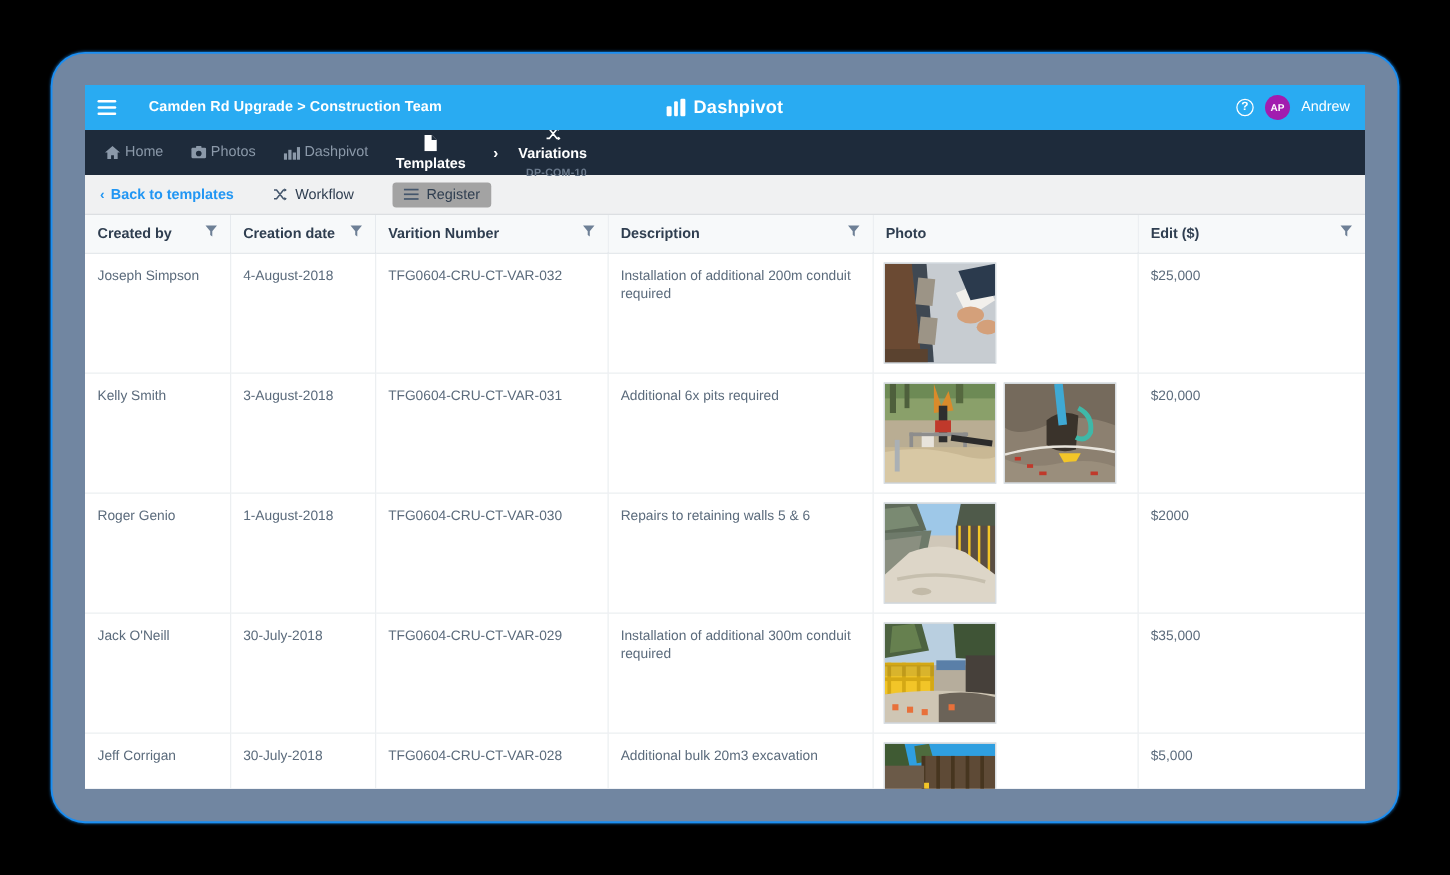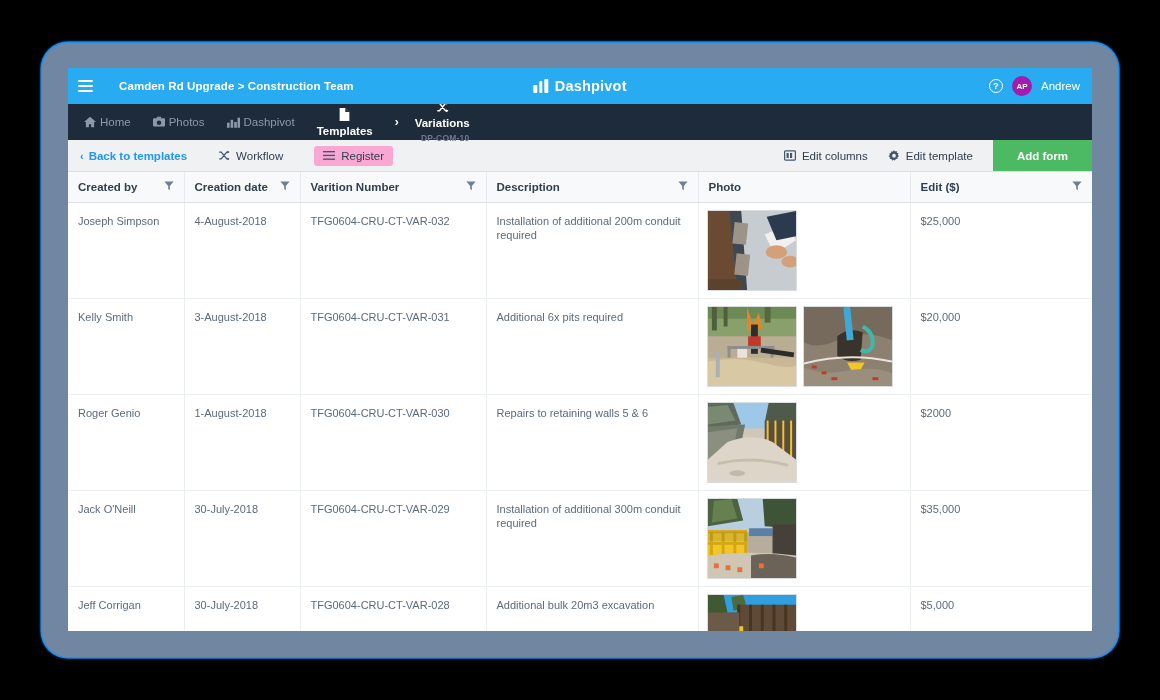--- a/index.html
+++ b/index.html
@@ -102,21 +102,21 @@
   #back-link {
     display:flex; align-items:center; gap:5px;
     color:#2196f3; font-weight:bold; margin-left: 12px; cursor:pointer;
   }
   #back-link .chev { font-size: 11px; }
   .tool-tab {
     display:flex; align-items:center; gap:6px;
     color:#2f3e50; margin-left: 22px; padding: 4px 9px;
     border-radius: 3px; cursor: pointer;
   }
-  .tool-tab.selected { background: #f9a8d4; }
+  .tool-tab.selected { background: #a3a3a3; }
   .tool-right { margin-left:auto; display:flex; align-items:center; height: 100%; }
   .tool-btn {
     display:flex; align-items:center; gap:6px;
     color:#2f3e50; margin-right: 20px; cursor:pointer;
   }
   #add-form-btn {
     background: #4cb963; color:#fff; font-weight:bold;
     height: 100%; display:flex; align-items:center;
     padding: 0 24px; cursor:pointer;
   }
@@ -250,42 +250,20 @@
     </div>
     <div class="tool-tab selected">
       <span class="nav-icon">
         <svg width="12" height="11" viewBox="0 0 16 14">
               <rect y="1" width="16" height="1.8" fill="#44566c"></rect>
               <rect y="6" width="16" height="1.8" fill="#44566c"></rect>
               <rect y="11" width="16" height="1.8" fill="#44566c"></rect>
             </svg>
       </span>
       <span>Register</span>
-    </div>
-    <div class="tool-right">
-      <div class="tool-btn">
-        <span class="nav-icon">
-          <svg width="12" height="11" viewBox="0 0 14 12">
-                <rect x="0.7" y="0.7" width="12.6" height="10.6" rx="1" fill="none" stroke="#44566c" stroke-width="1.4"></rect>
-                <rect x="3" y="3" width="2.5" height="6" fill="#44566c"></rect>
-                <rect x="7" y="3" width="2.5" height="6" fill="#44566c"></rect>
-              </svg>
-        </span>
-        <span>Edit columns</span>
-      </div>
-      <div class="tool-btn">
-        <span class="nav-icon">
-          <svg width="12" height="12" viewBox="0 0 16 16">
-                <path fill="#44566c" d="M8 0l1.3 1.9 2.2-.6.4 2.3 2.2.7-1 2.1 1.4 1.8-1.9 1.3.2 2.3-2.3.1L9.2 14 7.3 12.9 5.5 14.2 4.6 12l-2.3-.2.3-2.3L.8 8.3l1.6-1.6-.7-2.2 2.3-.5L4.3 1.6l2.2.7z"></path>
-                <circle cx="8" cy="7.6" r="2.5" fill="#f0f1f2"></circle>
-              </svg>
-        </span>
-        <span>Edit template</span>
-      </div>
-      <div id="add-form-btn">Add form</div>
     </div>
   </div>
 
   <div id="table-wrap">
     <table>
       <colgroup>
         <col style="width:116px">
             <col style="width:116px">
             <col style="width:186px">
         <col style="width:212px">

